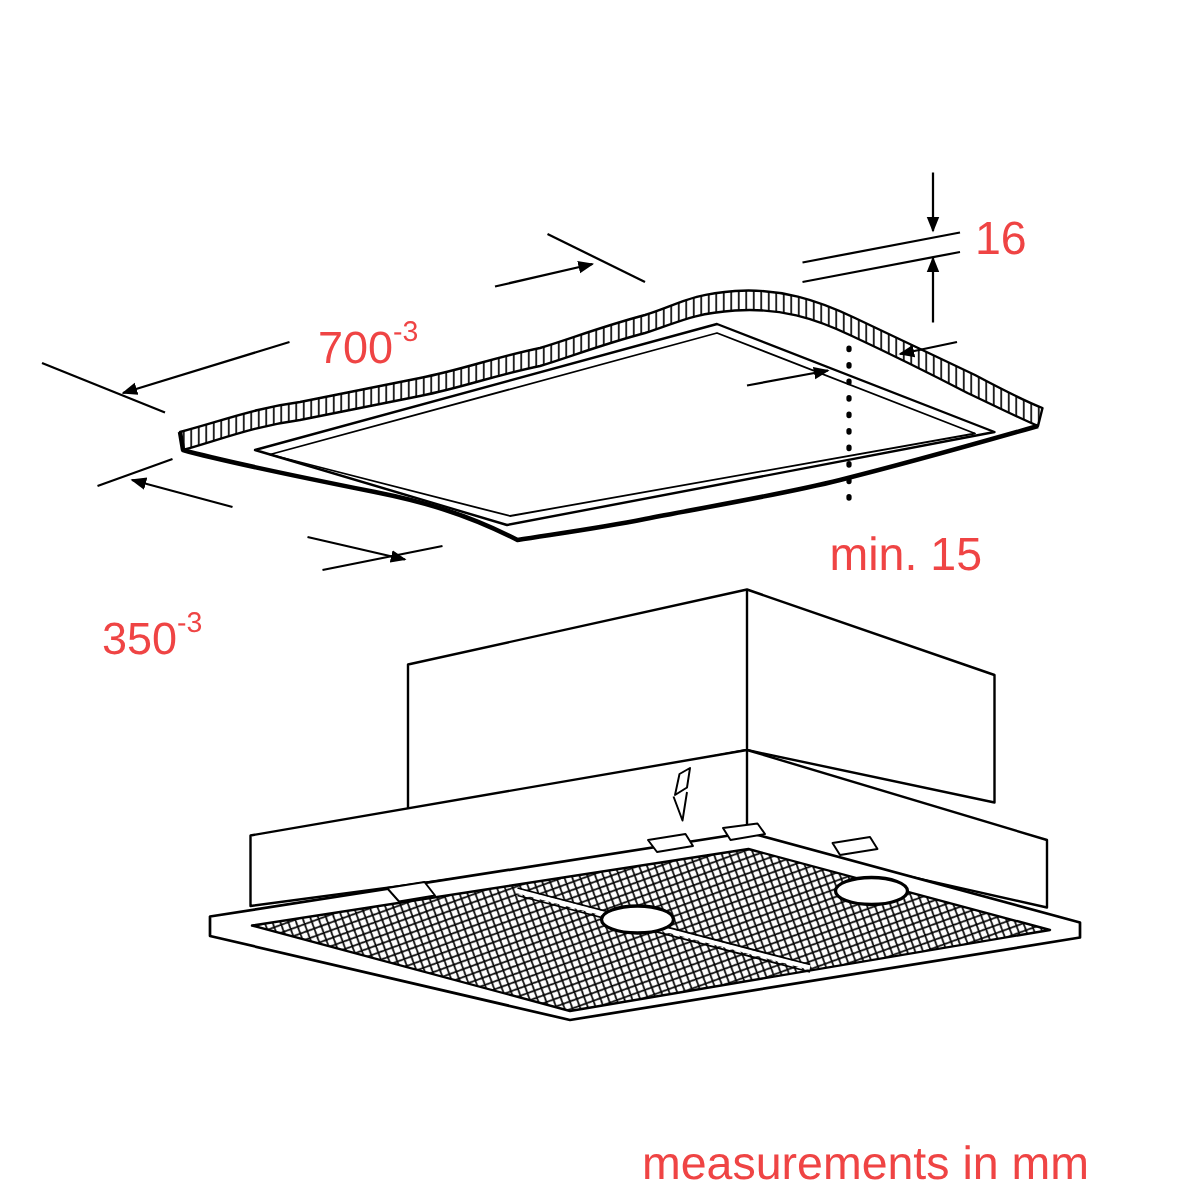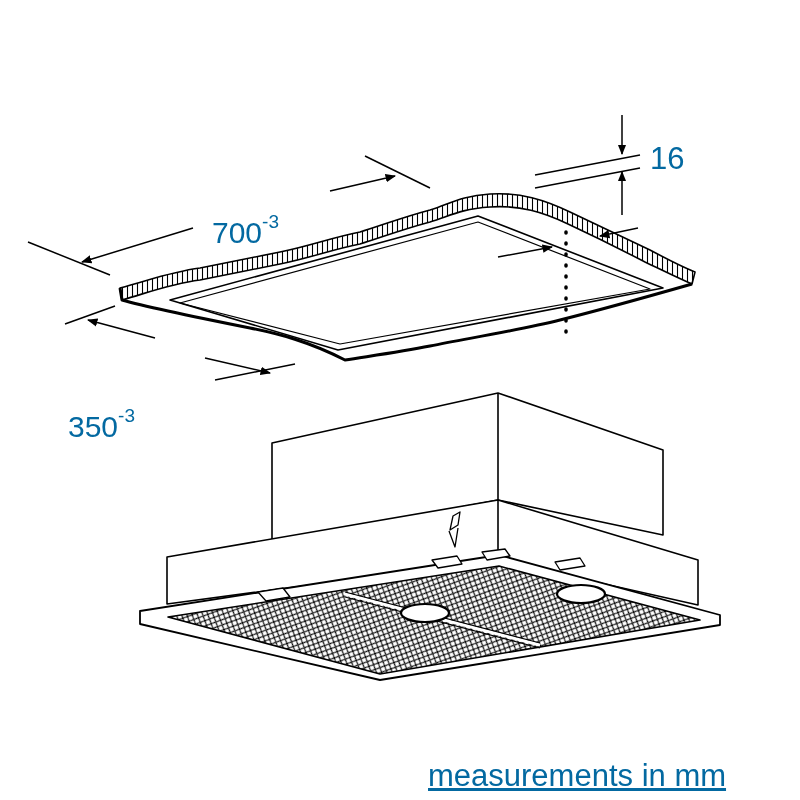--- a/index.html
+++ b/index.html
@@ -1,24 +1,24 @@
 <!DOCTYPE html>
 <html><head>
   <meta charset="utf-8">
   <style>
     html, body { margin: 0; padding: 0; background: #ffffff; }
     .canvas { position: relative; width: 800px; height: 800px; background: #ffffff; overflow: hidden; }
     svg.drawing { position: absolute; left: 0; top: 0; }
-    .label { position: absolute; font-family: "Liberation Sans", sans-serif; color: #0369a1; line-height: 1; white-space: nowrap; }
+    .label { position: absolute; font-family: "Liberation Sans", sans-serif; color: #ef4444; line-height: 1; white-space: nowrap; }
     .label sup { font-size: 19px; position: relative; top: -4px; }
     .lbl-700 { left: 212px; top: 192px; font-size: 30px; margin-top: 24px; }
     .lbl-350 { left: 68px; top: 384px; font-size: 30px; margin-top: 26px; }
     .lbl-16 { left: 650px; top: 143px; font-size: 31px; }
     .lbl-min15 { left: 553px; top: 354px; font-size: 31px; }
-    .lbl-units { left: 428px; top: 760px; font-size: 31px; text-decoration: underline; }
+    .lbl-units { left: 428px; top: 760px; font-size: 31px; }
   </style>
 </head>
 <body>
 
 <div class="canvas">
   <svg class="drawing" width="800" height="800" viewBox="0 0 800 800" xmlns="http://www.w3.org/2000/svg">
     <defs>
       <pattern id="mesh" width="7" height="7" patternUnits="userSpaceOnUse" patternTransform="rotate(25)">
         <rect width="7" height="7" fill="#fff"></rect>
         <path d="M0 0 L7 7 M7 0 L0 7" stroke="#000" stroke-width="1.1"></path>
@@ -94,14 +94,15 @@
     </g>
   </svg>
 
   <div class="label lbl-700">
     <span>700</span><sup>-3</sup>
   </div>
   <div class="label lbl-350">
     <span>350</span><sup>-3</sup>
   </div>
   <div class="label lbl-16">16</div>
+  <div class="label lbl-min15">min. 15</div>
   <div class="label lbl-units">measurements in mm</div>
 </div>
 
 </body></html>

